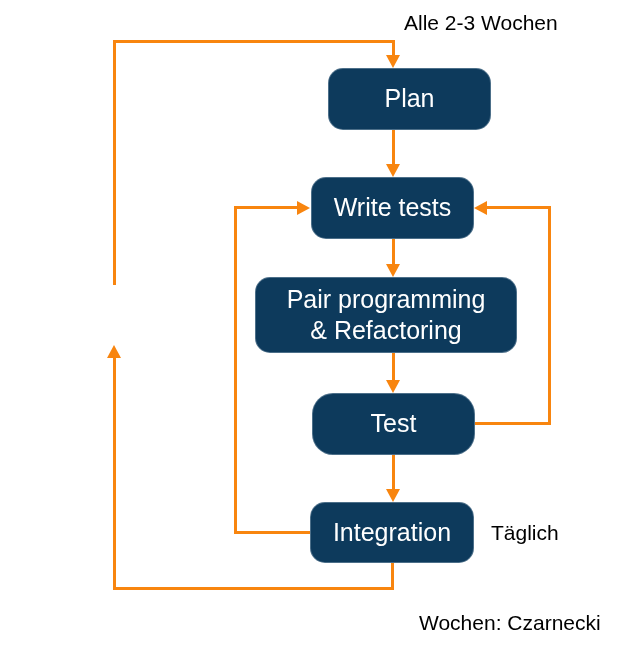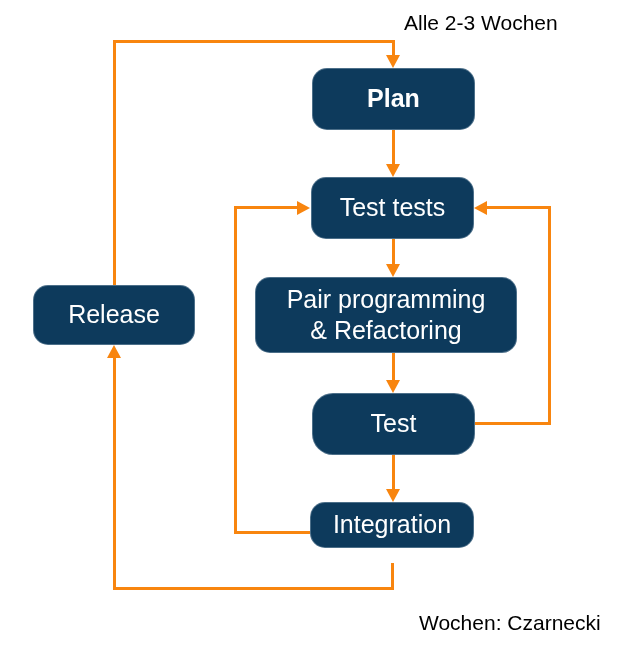--- a/index.html
+++ b/index.html
@@ -49,20 +49,21 @@
     white-space: nowrap;
     z-index: 3;
   }
 </style>
 </head>
 <body>
 
 <div class="canvas">
 
   <div class="annotation" style="left:404px; top:11px;">Alle 2-3 Wochen</div>
+  <div class="annotation" style="left:491px; top:521px;">Täglich</div>
   <div class="annotation" style="left:419px; top:611px;">Wochen: Czarnecki</div>
 
   <div class="line" style="left:392px; top:130px; width:3px; height:35px;"></div>
   <div class="ah ah-down" style="left:386px; top:164px;"></div>
 
   <div class="line" style="left:392px; top:239px; width:3px; height:26px;"></div>
   <div class="ah ah-down" style="left:386px; top:264px;"></div>
 
   <div class="line" style="left:392px; top:353px; width:3px; height:28px;"></div>
   <div class="ah ah-down" style="left:386px; top:380px;"></div>
@@ -82,38 +83,35 @@
   <div class="line" style="left:235px; top:531px; width:75px; height:3px;"></div>
   <div class="line" style="left:234px; top:206px; width:3px; height:328px;"></div>
   <div class="line" style="left:234px; top:206px; width:63px; height:3px;"></div>
   <div class="ah ah-right" style="left:297px; top:201px;"></div>
 
   <div class="line" style="left:475px; top:422px; width:76px; height:3px;"></div>
   <div class="line" style="left:548px; top:206px; width:3px; height:219px;"></div>
   <div class="line" style="left:487px; top:206px; width:62px; height:3px;"></div>
   <div class="ah ah-left" style="left:474px; top:201px;"></div>
 
-  <div class="node" style="left:312px; top:68px; width:163px; height:62px;font-weight:bold;">
+  <div class="node" style="left:328px; top:68px; width:163px; height:62px;">
     <span class="node-label">Plan</span>
   </div>
 
   <div class="node" style="left:311px; top:177px; width:163px; height:62px;">
-    <span class="node-label">Test tests</span>
+    <span class="node-label">Write tests</span>
   </div>
 
   <div class="node" style="left:255px; top:277px; width:262px; height:76px;">
     <span class="node-label">Pair programming
 &amp; Refactoring</span>
   </div>
 
   <div class="node" style="left:312px; top:393px; width:163px; height:62px;border-radius:21px;">
     <span class="node-label">Test</span>
   </div>
 
-  <div class="node" style="left:310px; top:502px; width:164px; height:46px;">
+  <div class="node" style="left:310px; top:502px; width:164px; height:61px;">
     <span class="node-label">Integration</span>
   </div>
 
-  <div class="node" style="left:33px; top:285px; width:162px; height:60px;">
-    <span class="node-label">Release</span>
-  </div>
 
 </div>
 
 </body></html>

